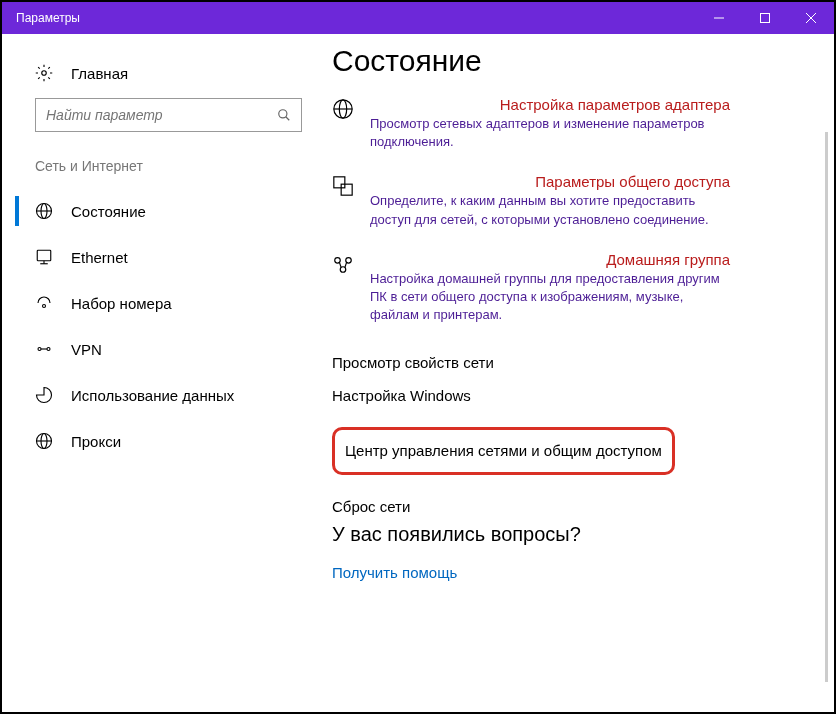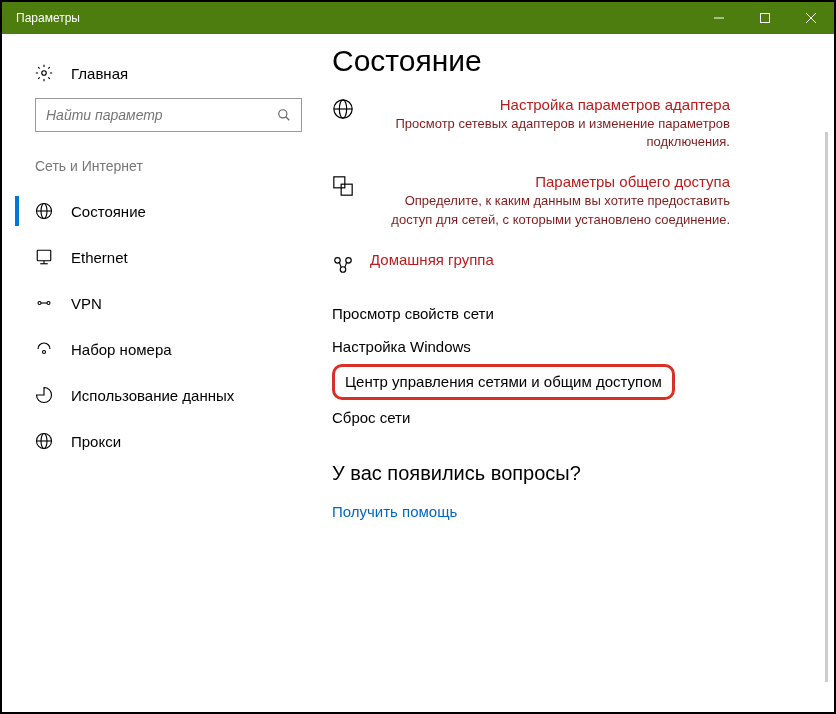--- a/index.html
+++ b/index.html
@@ -1,17 +1,17 @@
 <!DOCTYPE html>
 <html><head>
 <meta charset="utf-8">
 <style>
 * { margin: 0; padding: 0; box-sizing: border-box; font-family: "Segoe UI", Arial, sans-serif; }
 body { background: #fff; width: 836px; height: 714px; border: 2px solid #000; position: relative; overflow: hidden; }
-.titlebar { height: 32px; background: #4d7c0f; color: #fff; display: flex; align-items: center; padding-left: 14px; font-size: 12px; }
+.titlebar { height: 32px; background: #6d28d9; color: #fff; display: flex; align-items: center; padding-left: 14px; font-size: 12px; }
 .titlebar-buttons { margin-left: auto; display: flex; }
 .tb-btn { width: 46px; height: 32px; display: flex; align-items: center; justify-content: center; color: #fff; cursor: pointer; }
 .tb-btn svg { width: 10px; height: 10px; stroke: #fff; stroke-width: 1; fill: none; }
 .content { display: flex; height: calc(100% - 32px); }
 .sidebar { width: 320px; padding: 24px 0 0 13px; }
 .home-row { display: flex; align-items: center; padding: 6px 20px 16px 20px; }
 .home-row .icon { width: 20px; display: flex; }
 .home-row .label { margin-left: 16px; font-size: 15px; color: #000; }
 .searchbox { margin: 0 20px 26px 20px; height: 34px; border: 1px solid #999; display: flex; align-items: center; padding: 0 10px; }
 .searchbox input { border: none; outline: none; flex: 1; font-size: 14px; font-style: italic; color: #666; background: transparent; }
@@ -20,25 +20,25 @@
 .nav-item { display: flex; align-items: center; height: 46px; padding: 0 20px; cursor: pointer; position: relative; }
 .nav-item .icon { width: 20px; display: flex; color: #000; }
 .nav-item .label { margin-left: 16px; font-size: 15px; color: #000; }
 .nav-item.active::before { content: ""; position: absolute; left: 0; top: 8px; bottom: 8px; width: 4px; background: #0078d7; }
 .main { flex: 1; padding: 10px 30px 20px 10px; overflow-y: auto; }
 .page-title { font-size: 30px; font-weight: 300; margin-bottom: 18px; }
 .section { display: flex; margin-bottom: 22px; }
 .section .sicon { width: 28px; flex-shrink: 0; color: #000; margin-top: 2px; }
 .section .text { margin-left: 10px; }
 .section .stitle { font-size: 15px; color: #b91c1c; margin-bottom: 2px; text-align: right; }
-.section .sdesc { font-size: 13px; color: #7f1d1d; line-height: 1.4; max-width: 360px; text-align: right; }
+.section .sdesc { font-size: 13px; color: #4c1d95; line-height: 1.4; max-width: 360px; }
 .link-item { font-size: 15px; color: #0067c0; padding: 8px 0; cursor: pointer; display: inline-block; }
 .link-item.black { color: #000; }
-.highlight-wrap { border: 3px solid #d93025; border-radius: 10px; padding: 6px 10px; display: inline-block; margin: 1px 0; }
-.qtitle { font-size: 20px; font-weight: 400; margin-top: 28px; margin-bottom: 10px; }
+.highlight-wrap { border: 3px solid #d93025; border-radius: 10px; padding: 12px 10px; display: inline-block; margin: 15px 0; }
+.qtitle { font-size: 20px; font-weight: 400; margin-bottom: 10px; }
 .scrollbar { position: absolute; right: 6px; top: 130px; bottom: 30px; width: 3px; background: #ccc; }
 svg { display: block; }
 </style>
 </head>
 <body>
 
 <div class="titlebar">
   <span>Параметры</span>
   <div class="titlebar-buttons">
     <div class="tb-btn">
@@ -100,35 +100,35 @@
             <rect x="3" y="3" width="18" height="14" rx="1"></rect>
             <line x1="7" y1="21" x2="17" y2="21"></line>
             <line x1="12" y1="17" x2="12" y2="21"></line>
           </svg>
         </span>
       <span class="label">Ethernet</span>
     </div>
     <div class="nav-item">
       <span class="icon">
           <svg width="18" height="18" viewBox="0 0 24 24" fill="none" stroke="#000" stroke-width="1.5">
+            <path d="M4 12a8 8 0 0 1 16 0"></path>
+            <circle cx="12" cy="16" r="2"></circle>
+          </svg>
+        </span>
+      <span class="label">Набор номера</span>
+    </div>
+    <div class="nav-item">
+      <span class="icon">
+          <svg width="18" height="18" viewBox="0 0 24 24" fill="none" stroke="#000" stroke-width="1.5">
             <circle cx="6" cy="12" r="2"></circle>
             <circle cx="18" cy="12" r="2"></circle>
             <line x1="8" y1="12" x2="16" y2="12"></line>
           </svg>
         </span>
       <span class="label">VPN</span>
-    </div>
-    <div class="nav-item">
-      <span class="icon">
-          <svg width="18" height="18" viewBox="0 0 24 24" fill="none" stroke="#000" stroke-width="1.5">
-            <path d="M4 12a8 8 0 0 1 16 0"></path>
-            <circle cx="12" cy="16" r="2"></circle>
-          </svg>
-        </span>
-      <span class="label">Набор номера</span>
     </div>
     <div class="nav-item">
       <span class="icon">
           <svg width="18" height="18" viewBox="0 0 24 24" fill="none" stroke="#000" stroke-width="1.5">
             <path d="M12 2 A10 10 0 1 1 2 12 L12 12 Z"></path>
           </svg>
         </span>
       <span class="label">Использование данных</span>
     </div>
     <div class="nav-item">
@@ -178,20 +178,21 @@
           <svg width="22" height="22" viewBox="0 0 24 24" fill="none" stroke="#000" stroke-width="1.3">
             <circle cx="6" cy="8" r="3"></circle>
             <circle cx="18" cy="8" r="3"></circle>
             <circle cx="12" cy="18" r="3"></circle>
             <line x1="8" y1="10" x2="10" y2="16"></line>
             <line x1="16" y1="10" x2="14" y2="16"></line>
           </svg>
         </span>
       <div class="text">
         <div class="stitle">Домашняя группа</div>
+        <div class="sdesc">Настройка домашней группы для предоставления другим ПК в сети общего доступа к изображениям, музыке, файлам и принтерам.</div>
       </div>
     </div>
 
 
     <div><span class="link-item black">Просмотр свойств сети</span></div>
     <div><span class="link-item black">Настройка Windows</span></div>
     <div class="highlight-wrap">
       <span class="link-item black" style="padding:0">Центр управления сетями и общим доступом</span>
     </div>
     <div><span class="link-item black">Сброс сети</span></div>

